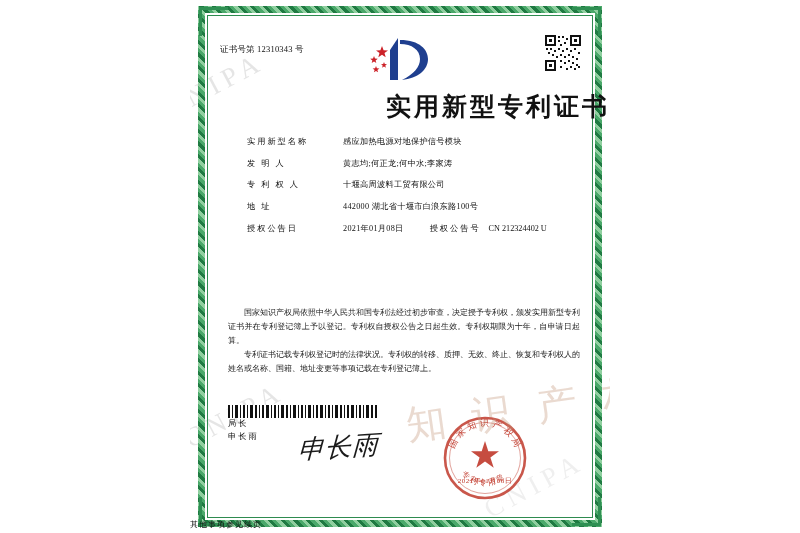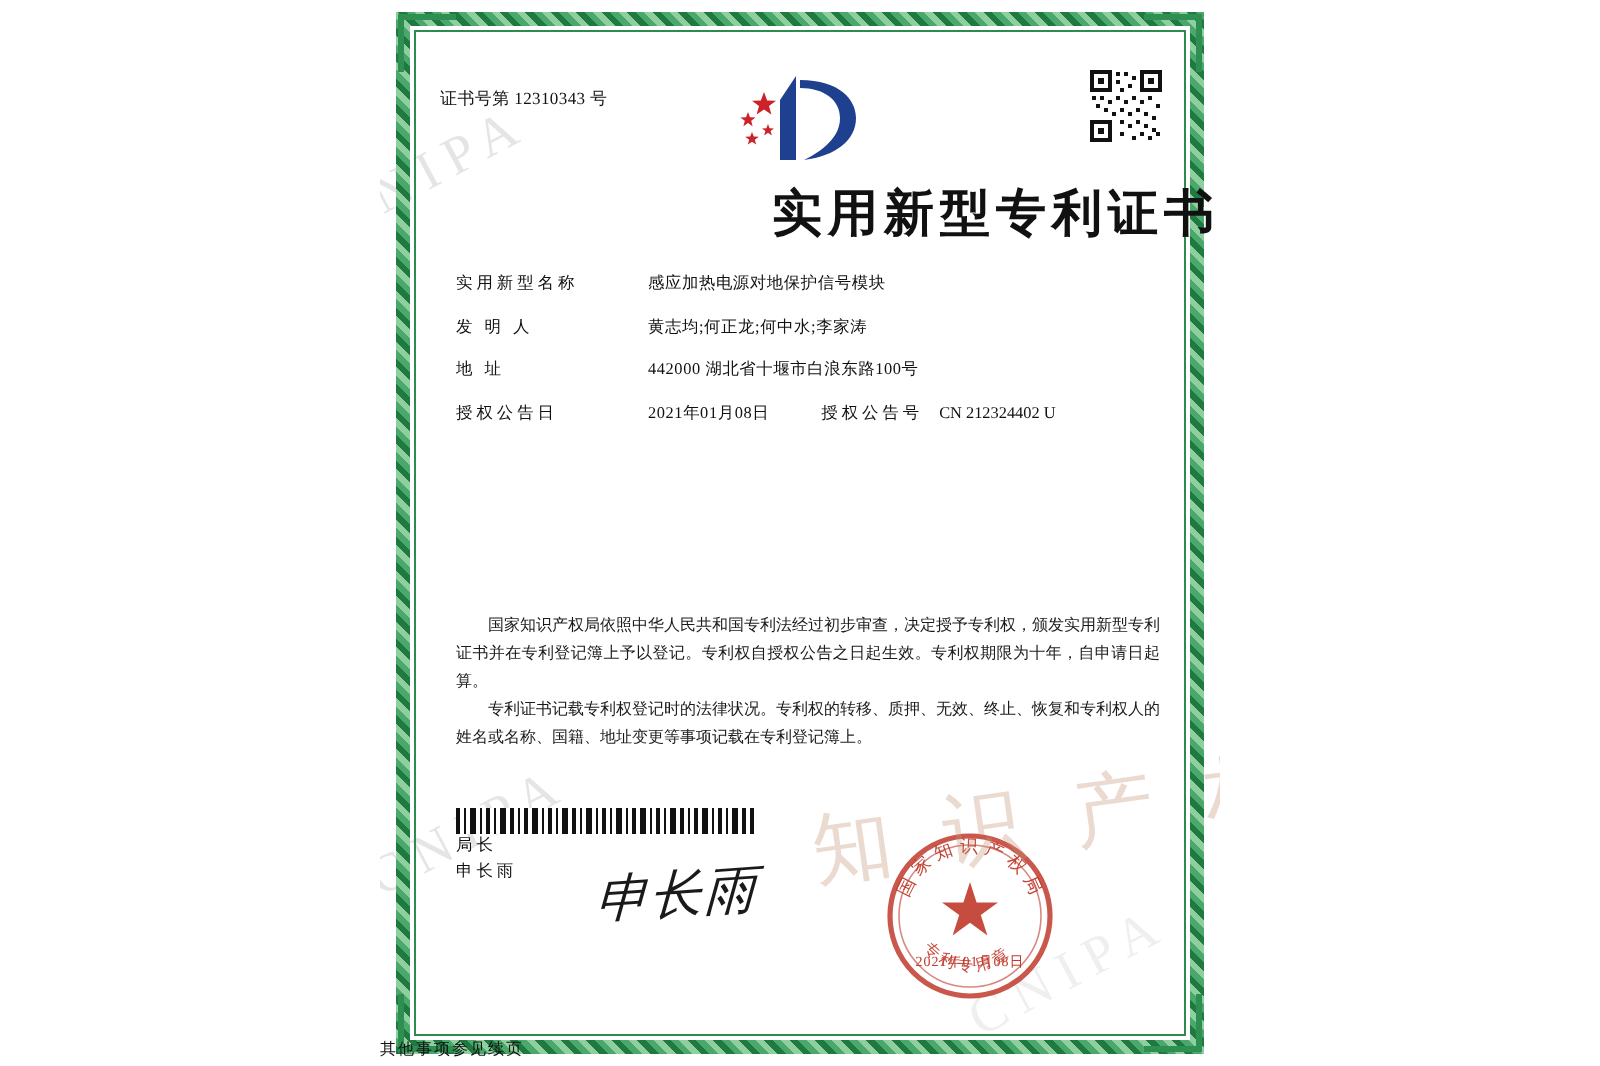--- a/index.html
+++ b/index.html
@@ -139,20 +139,21 @@
   .frow {
     display: flex;
     align-items: baseline;
     margin-bottom: 13.5px;
     white-space: nowrap;
   }
   .flabel {
     width: 74px;
     flex: 0 0 74px;
     letter-spacing: 2px;
+    margin-left: 19px;
   }
   .fval { letter-spacing: 0.3px; margin-left: 22px; }
   .frow .second-label {
     margin-left: 26px;
     letter-spacing: 2px;
     text-align: right;
   }
   .frow .second-val { margin-left: 8px; }
 
   .paras {
@@ -321,20 +322,24 @@
     <div class="fields">
       <div class="frow">
         <span class="flabel">实用新型名称</span>
         <span class="fval">感应加热电源对地保护信号模块</span>
       </div>
       <div class="frow">
         <span class="flabel">发 明 人</span>
         <span class="fval">黄志均;何正龙;何中水;李家涛</span>
       </div>
       <div class="frow">
+        <span class="flabel">专 利 权 人</span>
+        <span class="fval">十堰高周波料工贸有限公司</span>
+      </div>
+      <div class="frow">
         <span class="flabel">地        址</span>
         <span class="fval">442000 湖北省十堰市白浪东路100号</span>
       </div>
       <div class="frow">
         <span class="flabel">授权公告日</span>
         <span class="fval">2021年01月08日</span>
         <span class="second-label">授权公告号</span>
         <span class="second-val">CN 212324402 U</span>
       </div>
     </div>

